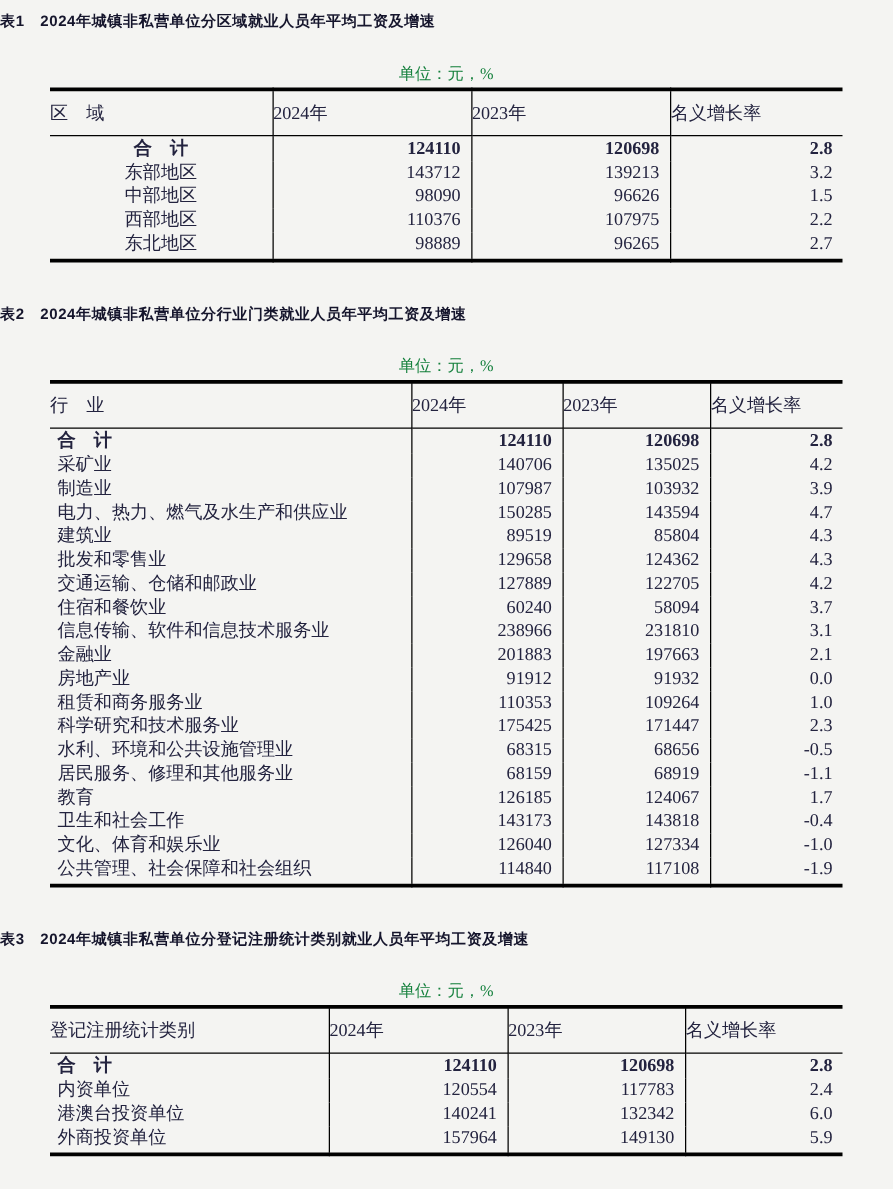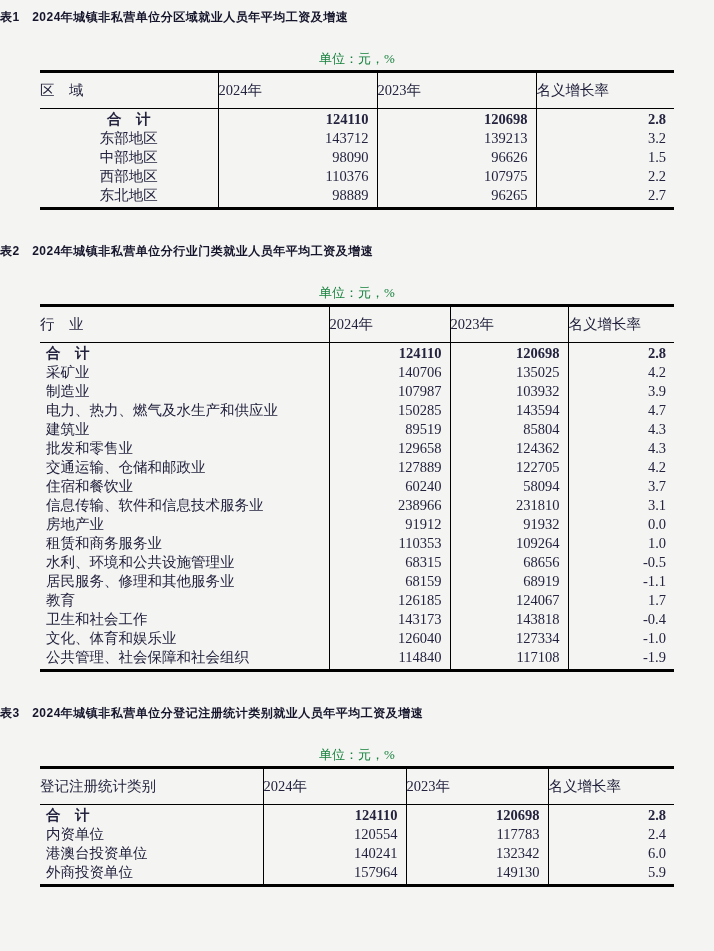--- a/index.html
+++ b/index.html
@@ -174,30 +174,42 @@
           <td>58094</td>
           <td>3.7</td>
         </tr>
         <tr>
           <td>信息传输、软件和信息技术服务业</td>
           <td>238966</td>
           <td>231810</td>
           <td>3.1</td>
         </tr>
         <tr>
+          <td>金融业</td>
+          <td>201883</td>
+          <td>197663</td>
+          <td>2.1</td>
+        </tr>
+        <tr>
           <td>房地产业</td>
           <td>91912</td>
           <td>91932</td>
           <td>0.0</td>
         </tr>
         <tr>
           <td>租赁和商务服务业</td>
           <td>110353</td>
           <td>109264</td>
           <td>1.0</td>
+        </tr>
+        <tr>
+          <td>科学研究和技术服务业</td>
+          <td>175425</td>
+          <td>171447</td>
+          <td>2.3</td>
         </tr>
         <tr>
           <td>水利、环境和公共设施管理业</td>
           <td>68315</td>
           <td>68656</td>
           <td>-0.5</td>
         </tr>
         <tr>
           <td>居民服务、修理和其他服务业</td>
           <td>68159</td>

